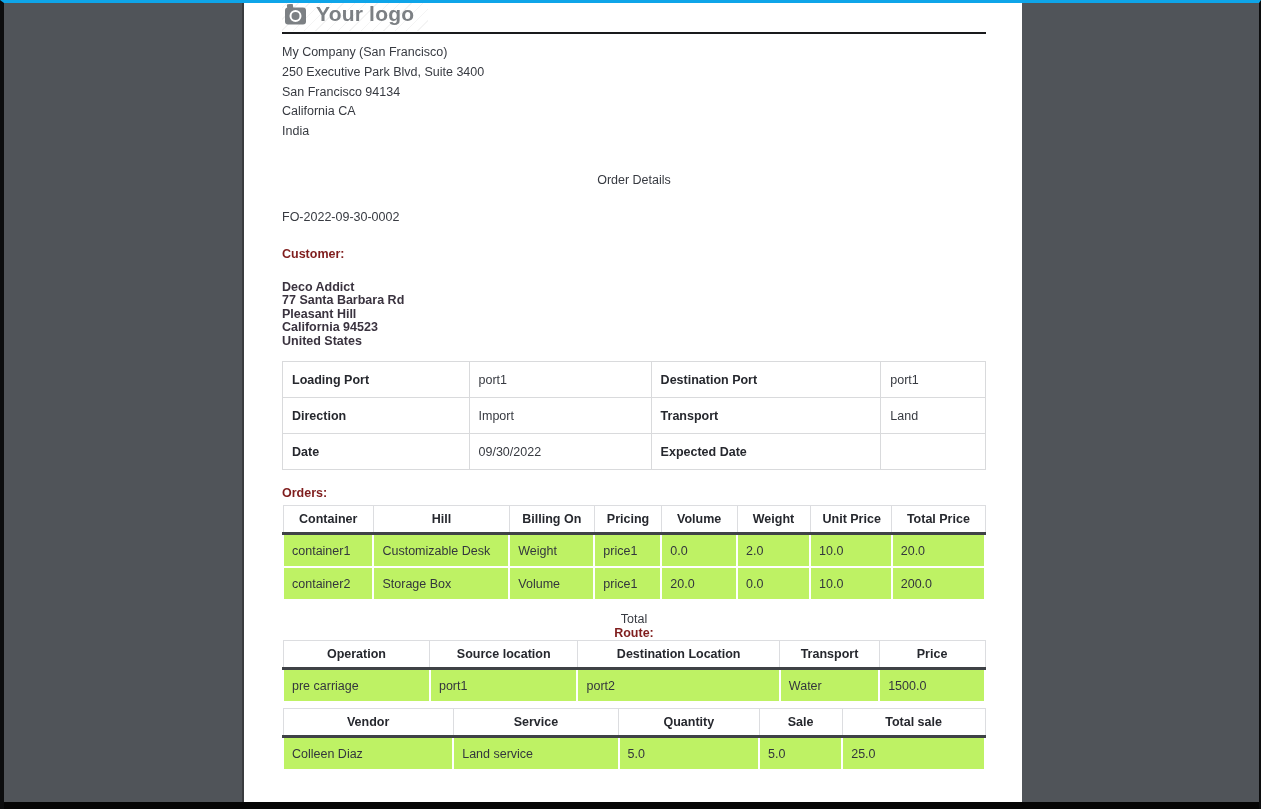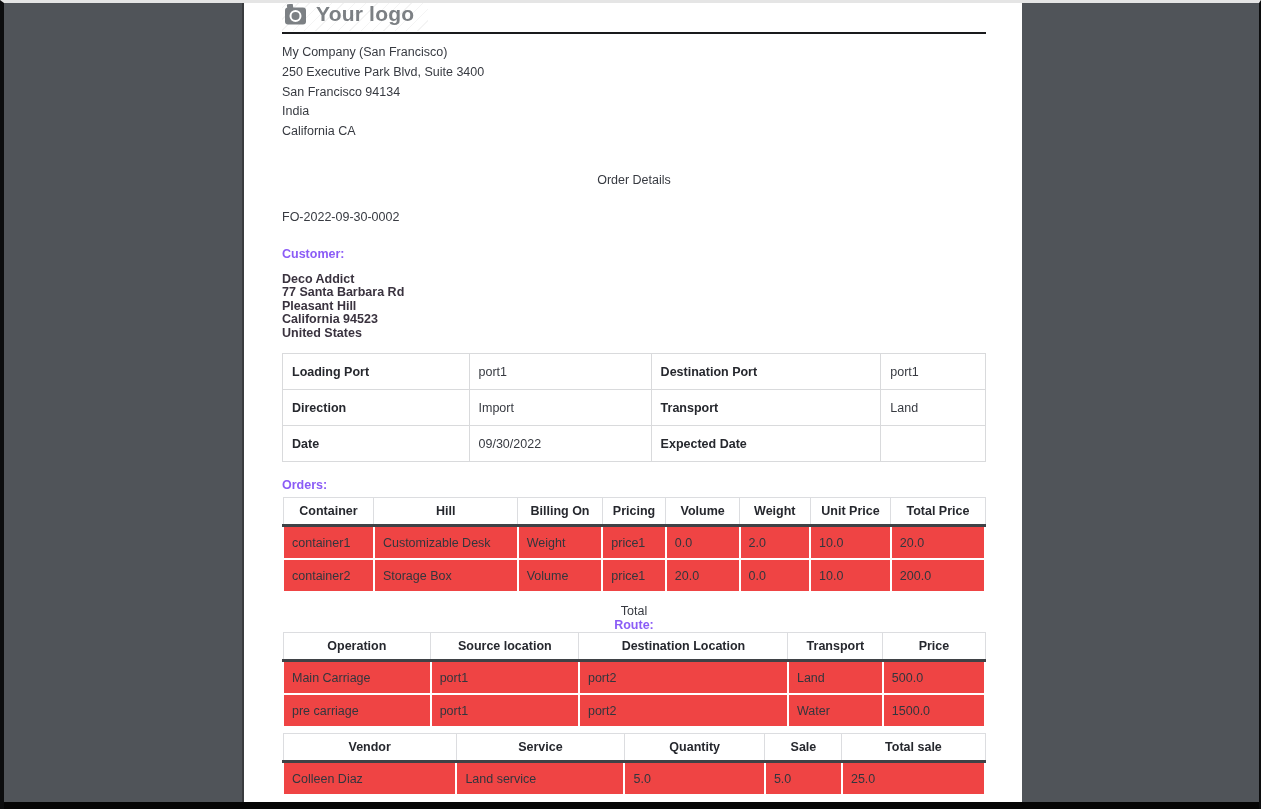--- a/index.html
+++ b/index.html
@@ -4,21 +4,21 @@
 <style>
   html,body{margin:0;padding:0;background:#0a0a0a;}
   body{
     width:1261px;height:809px;position:relative;overflow:hidden;
     font-family:"Liberation Sans","DejaVu Sans",sans-serif;
     -webkit-font-smoothing:antialiased;
   }
   .viewport{
     position:absolute;inset:0;
     background:#505459;
-    border-top:3px solid #e5e5e5;
+    border-top:3px solid #0ea5e9;
     border-left:4px solid #0c0d0e;
     border-right:2px solid #0c0d0e;
     box-sizing:border-box;
   }
   .bottom-bar{
     position:absolute;left:0;right:0;bottom:0;height:7px;background:#050505;z-index:30;
   }
   .page{
     position:absolute;left:238px;top:0;width:780px;height:809px;
     background:#ffffff;
@@ -39,41 +39,41 @@
   .logo-text{
     font-size:21px;font-weight:bold;color:#7c8084;letter-spacing:.2px;
   }
   .camera-icon-svg{display:block;}
   .header-rule{border:0;border-top:2px solid #191a1c;margin:1px 0 0 0;}
 
   
   .company-block{margin-top:9px;line-height:19.8px;}
   .doc-title{margin-top:31px;text-align:center;}
   .order-ref{margin-top:23px;}
-  .section-label{font-weight:bold;color:#8b5cf6;}
+  .section-label{font-weight:bold;color:#7f1d1d;}
   .customer-label{margin-top:23px;}
-  .customer-block{margin-top:12px;line-height:13.4px;font-weight:600;color:#3a333f;}
+  .customer-block{margin-top:20px;line-height:13.4px;font-weight:600;color:#3a333f;}
 
   
   .info-table{width:100%;border-collapse:collapse;margin-top:13px;table-layout:fixed;}
   .info-table td{
     border:1px solid #d9dadc;height:33px;padding:1px 9px;vertical-align:middle;
   }
   .info-table td.lbl{font-weight:bold;color:#26282e;}
   .c-il1{width:26.7%}.c-il2{width:26%}.c-il3{width:33.5%}.c-il4{width:13.8%}
 
   
   .data-table{width:100%;border-collapse:collapse;table-layout:fixed;}
   .data-table th{
     border:1px solid #dcdde0;border-bottom:3px solid #3f4246;
     height:26px;font-weight:bold;color:#26282e;text-align:center;
-    padding:0 4px;font-size:12.5px;overflow:hidden;white-space:nowrap;
+    padding:0 12px;font-size:12.5px;overflow:hidden;white-space:nowrap;
   }
   .data-table td{
-    background:#ef4444;border:2px solid #ffffff;
+    background:#bef264;border:2px solid #ffffff;
     height:31px;padding:0 8px;vertical-align:middle;color:#33363d;
     overflow:hidden;white-space:nowrap;
   }
   .orders-label{margin-top:16px;}
   .orders-table{margin-top:5px;}
   .route-label{margin-top:12px;line-height:13.5px;text-align:center;}
   .route-total{color:#373a41;font-weight:normal;}
   .route-table{}
   .service-label{margin-top:29px;}
   .service-table{margin-top:5px;}
@@ -105,22 +105,22 @@
         </span>
         <span class="logo-text">Your logo</span>
       </div>
       <hr class="header-rule">
 
       
       <div class="company-block">
         <div>My Company (San Francisco)</div>
         <div>250 Executive Park Blvd, Suite 3400</div>
         <div>San Francisco 94134</div>
+        <div>California CA</div>
         <div>India</div>
-        <div>California CA</div>
       </div>
 
       
       <div class="doc-title">Order Details</div>
       <div class="order-ref">FO-2022-09-30-0002</div>
 
       
       <div class="section-label customer-label">Customer:</div>
       <div class="customer-block">
         <div>Deco Addict</div>
@@ -203,27 +203,20 @@
           <tr>
             <th class="c-r1">Operation</th>
             <th class="c-r2">Source location</th>
             <th class="c-r3">Destination Location</th>
             <th class="c-r4">Transport</th>
             <th class="c-r5">Price</th>
           </tr>
         </thead>
         <tbody>
           <tr>
-            <td>Main Carriage</td>
-            <td>port1</td>
-            <td>port2</td>
-            <td>Land</td>
-            <td>500.0</td>
-          </tr>
-          <tr>
             <td>pre carriage</td>
             <td>port1</td>
             <td>port2</td>
             <td>Water</td>
             <td>1500.0</td>
           </tr>
         </tbody>
       </table>
 
       

